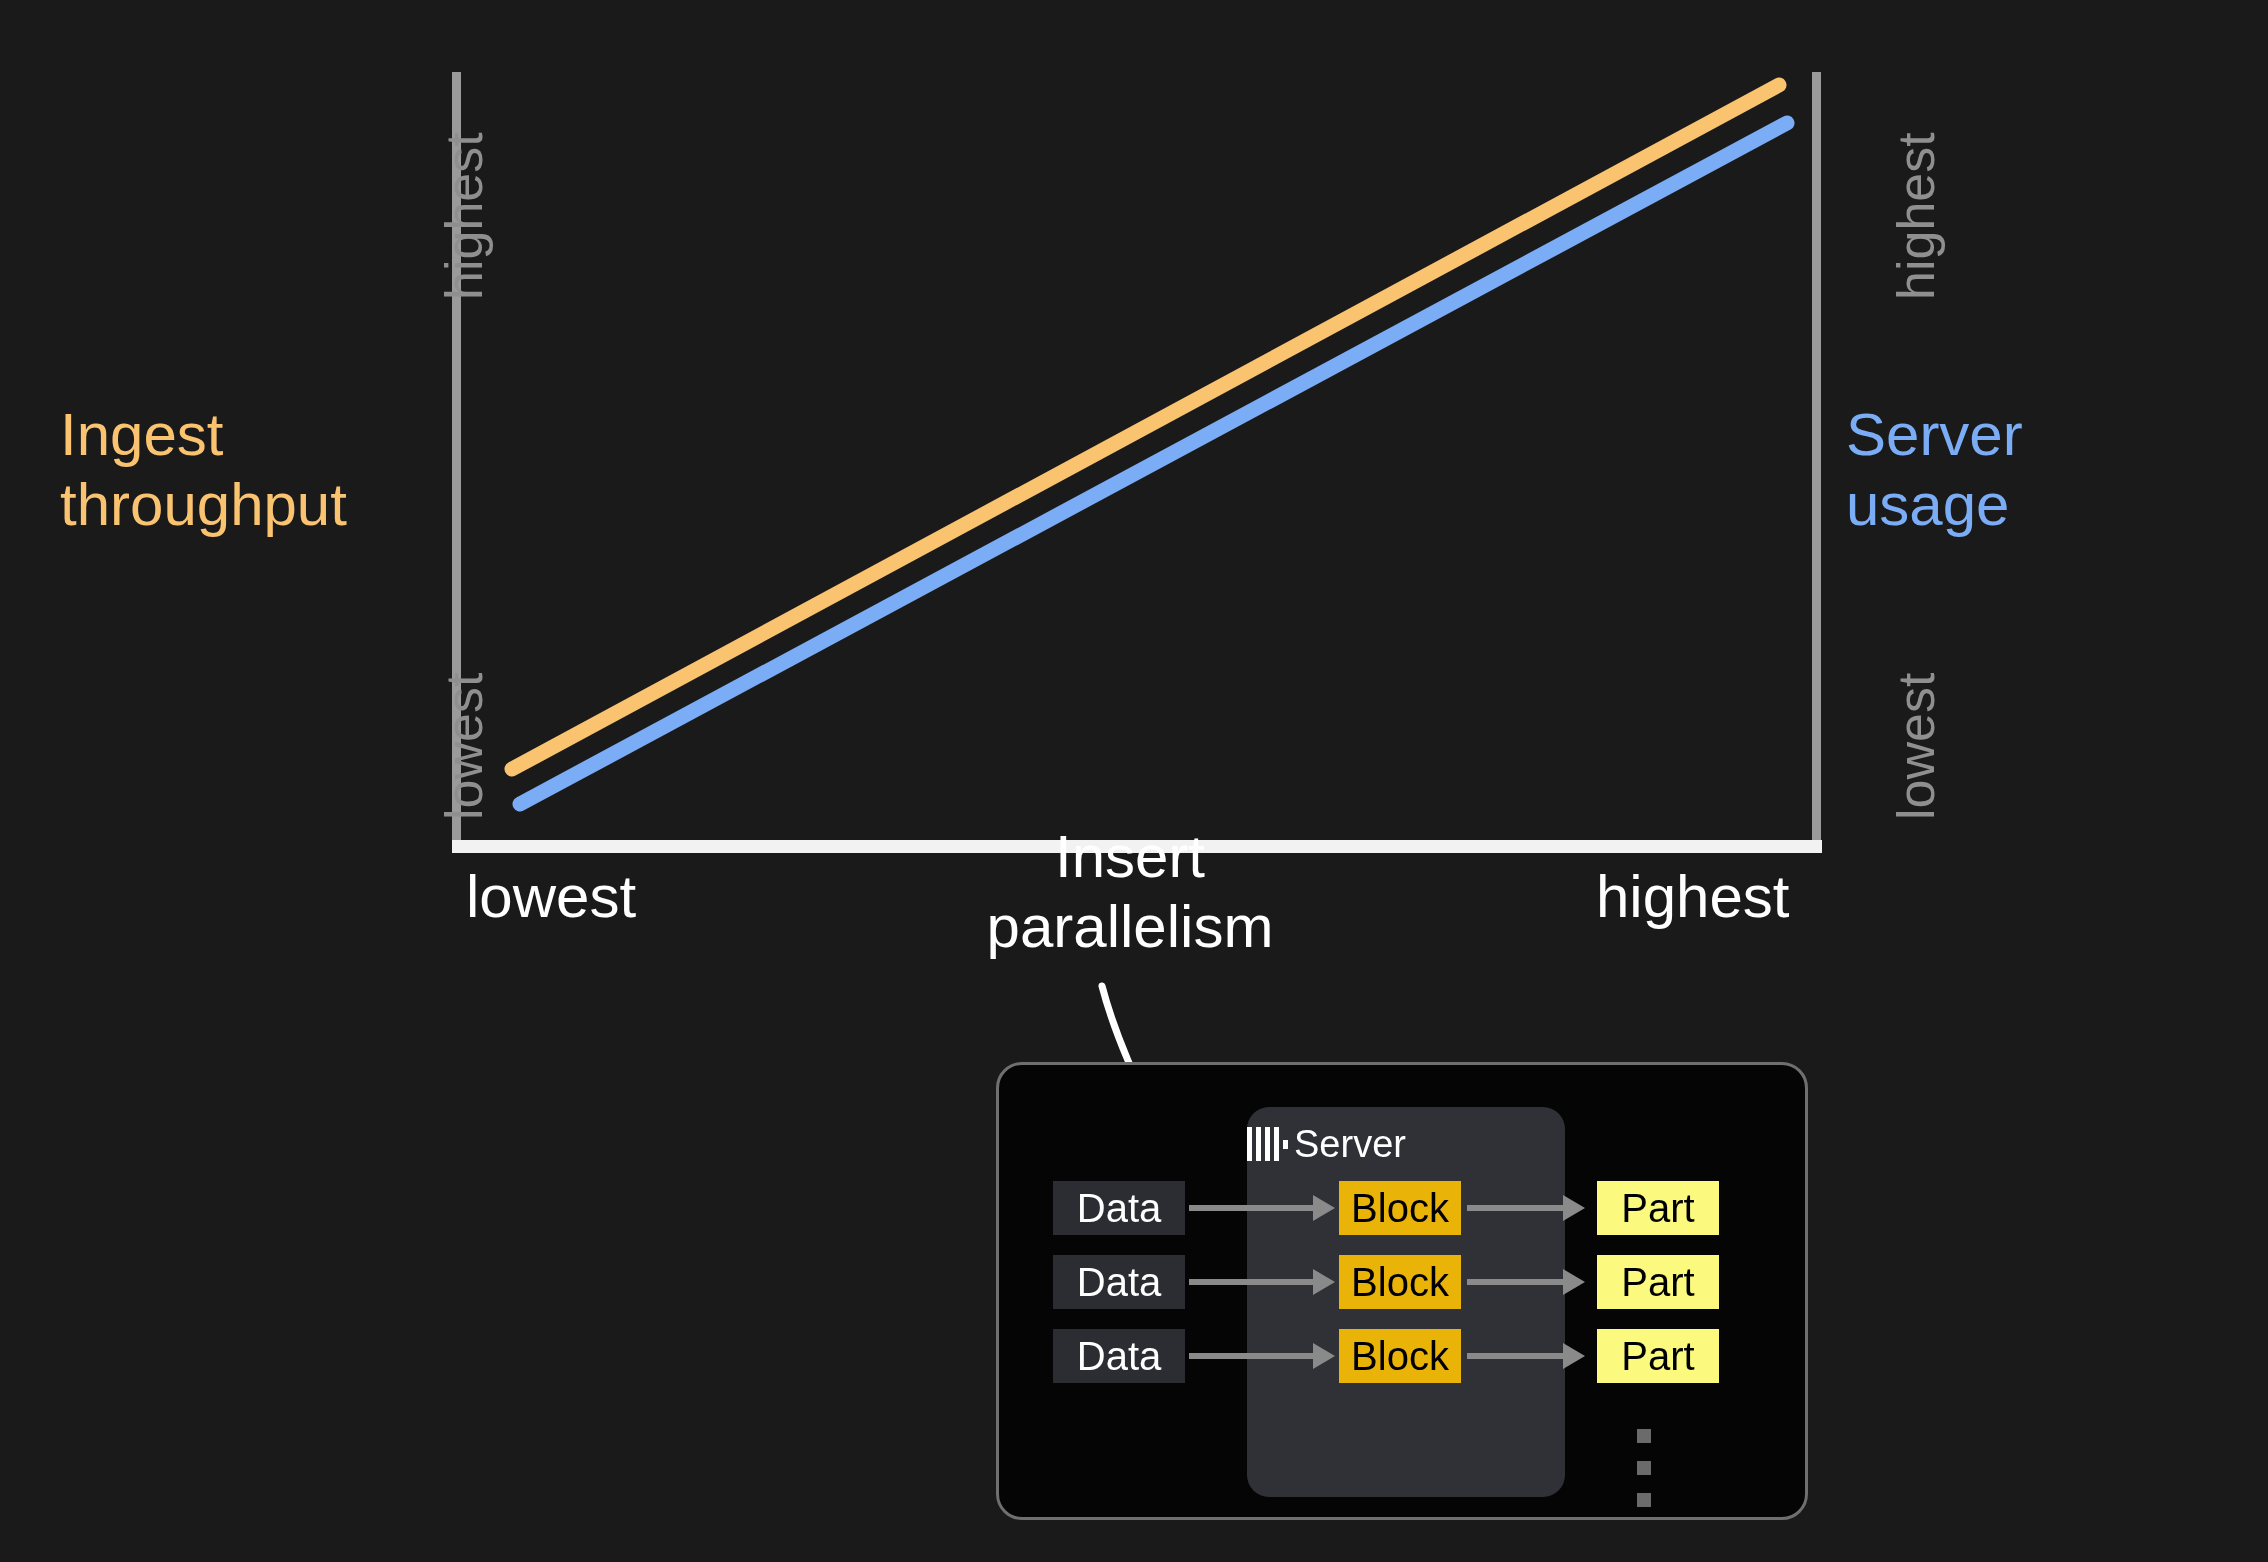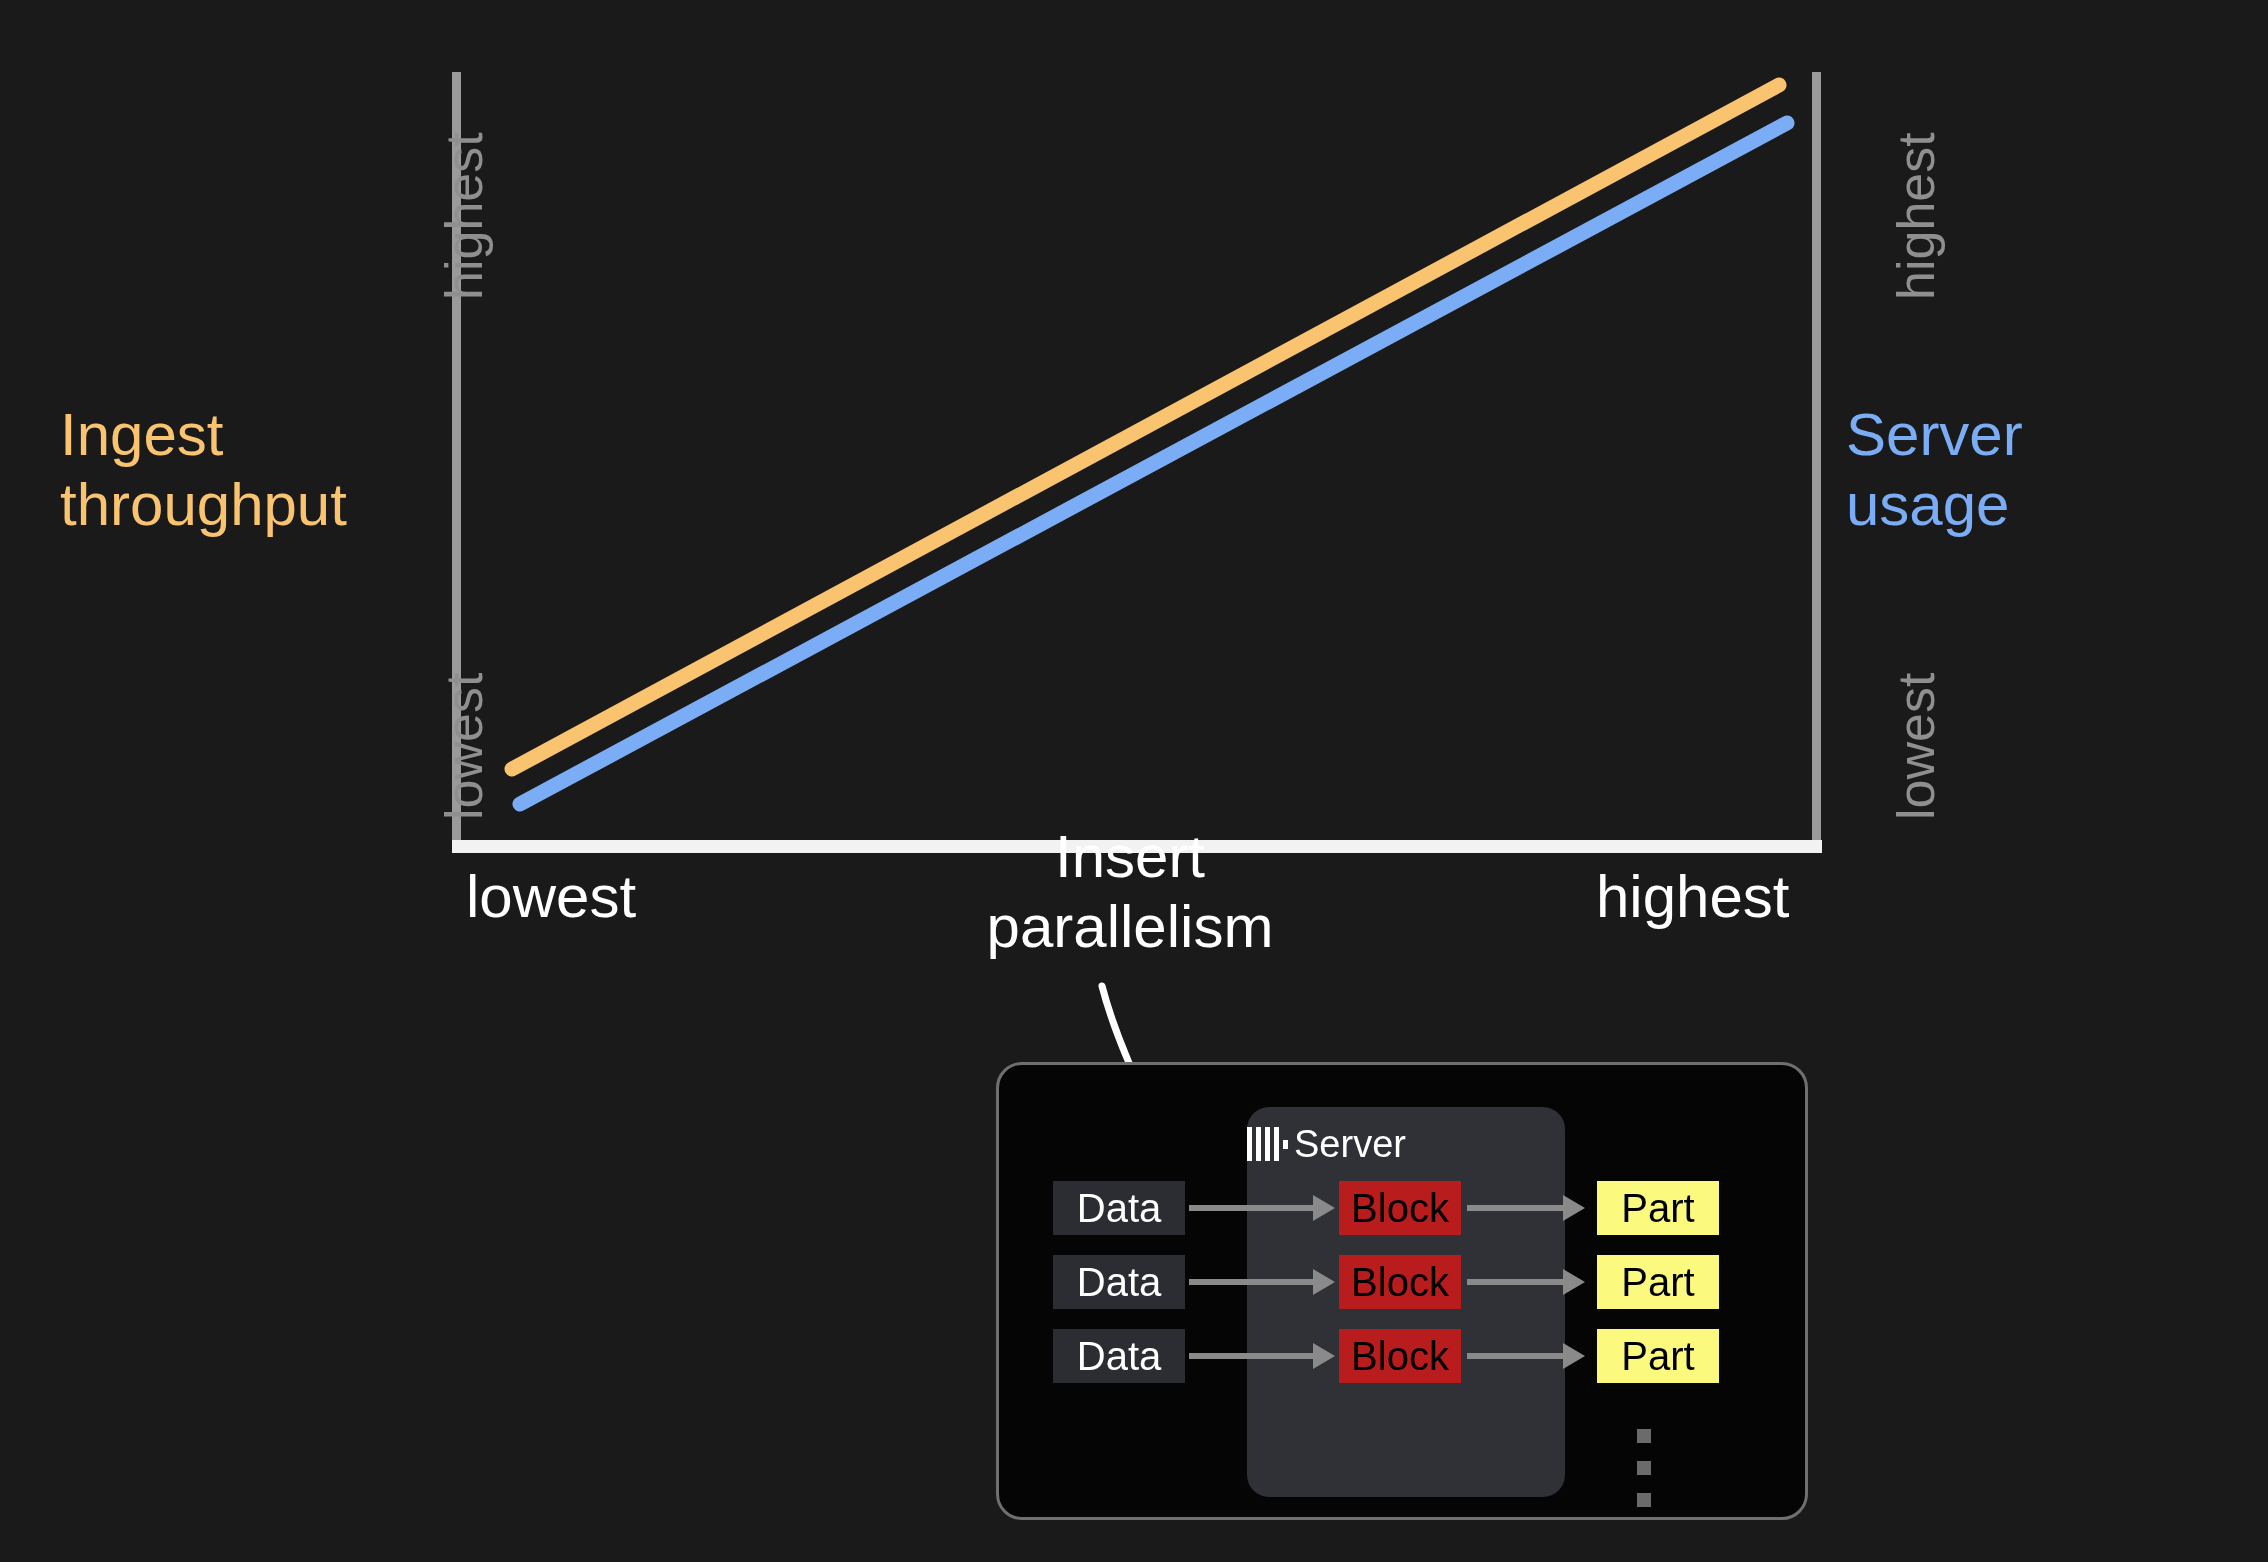--- a/index.html
+++ b/index.html
@@ -185,21 +185,21 @@
   }
   .cell.data {
     left: 54px;
     width: 132px;
     background: #2b2d33;
     color: #ffffff;
   }
   .cell.block {
     left: 340px;
     width: 122px;
-    background: #b91c1c;
+    background: #eab308;
     color: #000000;
     text-align: center;
   }
   .cell.part {
     left: 598px;
     width: 122px;
     background: #fbfa7e;
     color: #000000;
   }
 

